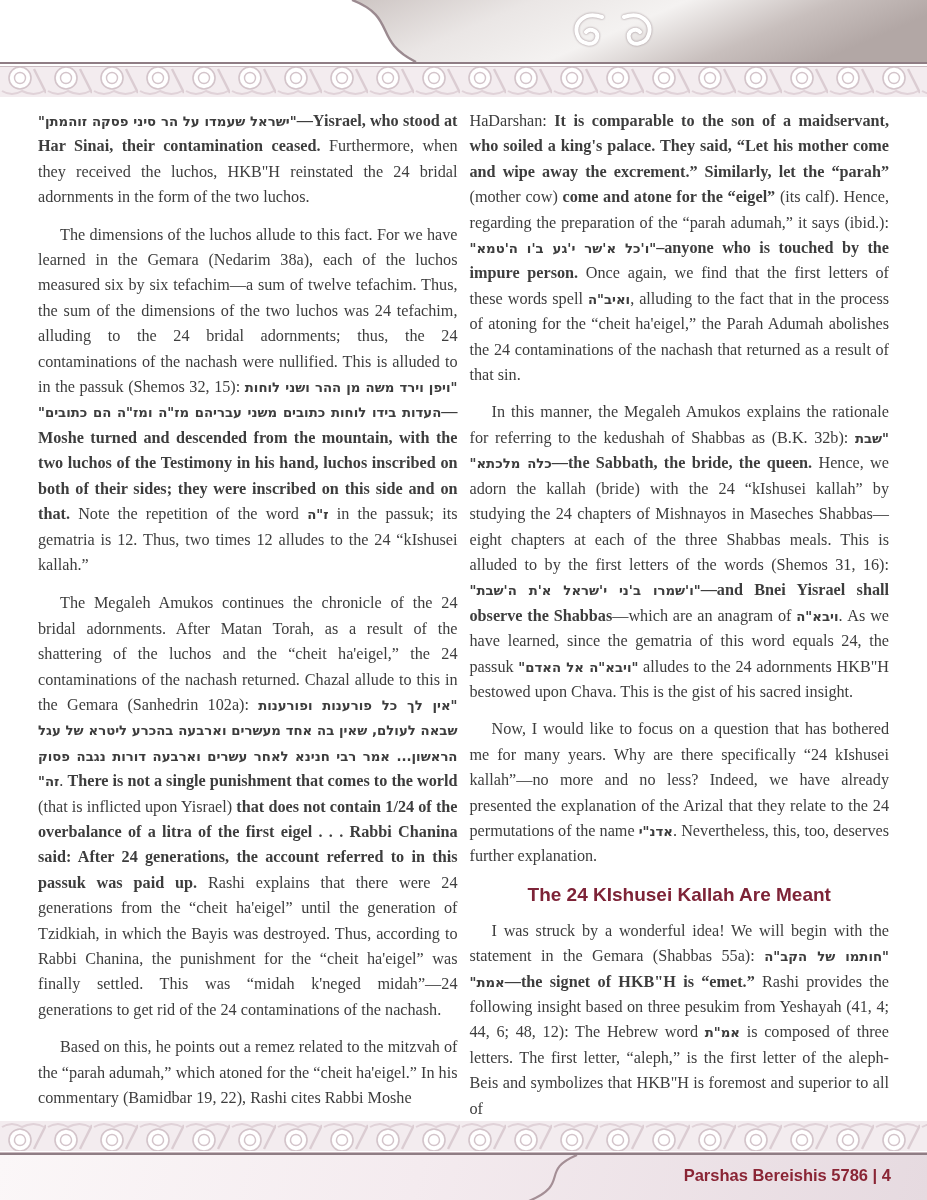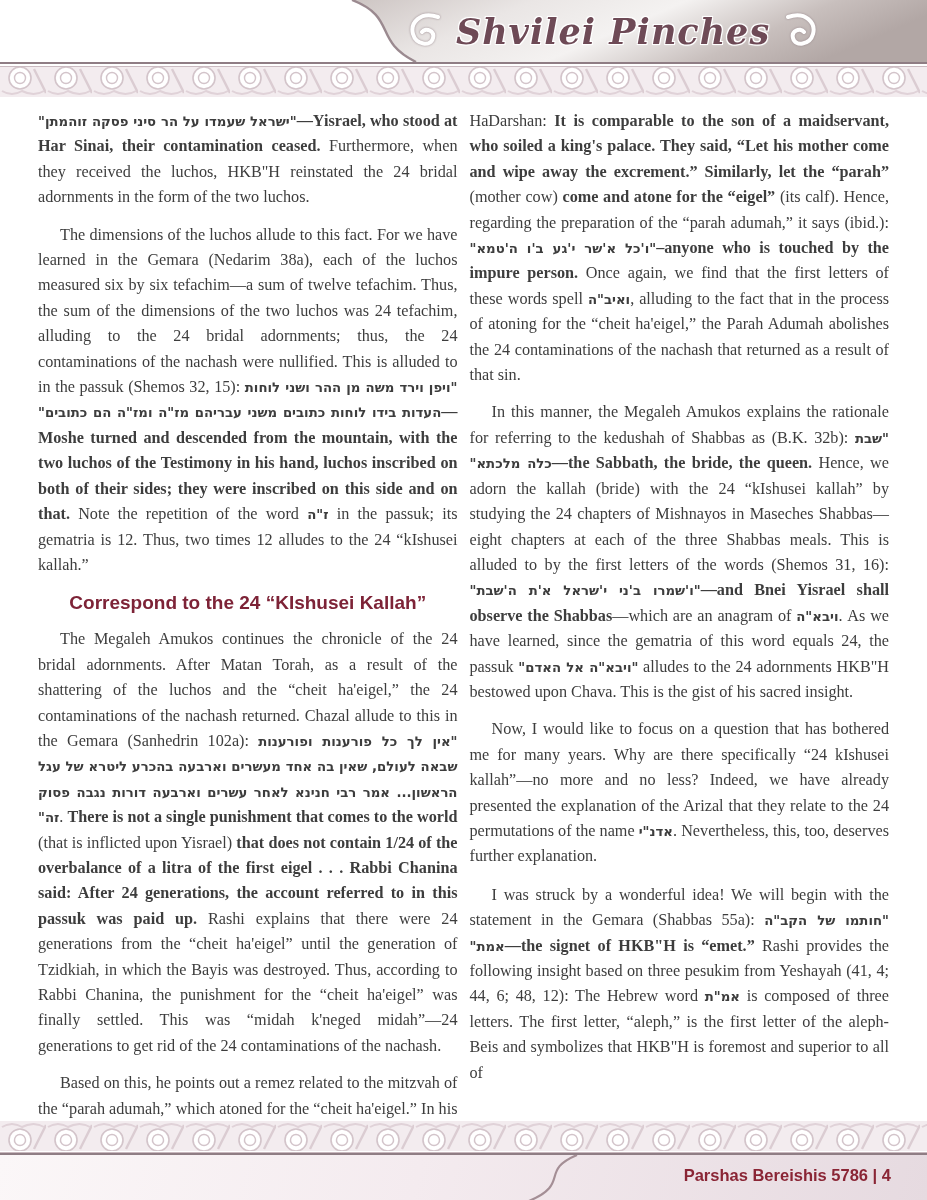--- a/index.html
+++ b/index.html
@@ -73,21 +73,20 @@
           <stop offset="1" stop-color="#b2a7a5"></stop>
         </linearGradient>
       </defs>
       <path d="M352,0 C398,18 372,40 416,62 L927,62 L927,0 Z" fill="url(#bandGrad)"></path>
       <path d="M352,0 C398,18 372,40 416,62" fill="none" stroke="#9b8a90" stroke-width="2.4"></path>
     </svg>
     <div class="title-wrap">
       <svg class="orn" width="34" height="40" viewBox="0 0 34 40">
         <path d="M30 6 C12 0 2 12 5 23 C8 34 23 36 25 27 C27 20 18 16 14 21" fill="none" stroke="#ffffff" stroke-width="4" stroke-linecap="round"></path>
       </svg>
-      <span class="masthead">Shvilei Pinches</span>
       <svg class="orn" width="34" height="40" viewBox="0 0 34 40" style="transform:scaleX(-1)">
         <path d="M30 6 C12 0 2 12 5 23 C8 34 23 36 25 27 C27 20 18 16 14 21" fill="none" stroke="#ffffff" stroke-width="4" stroke-linecap="round"></path>
       </svg>
     </div>
   </div>
 
   <div class="sep-top"></div>
 
   <div class="lace">
     <svg width="927" height="30">
@@ -102,30 +101,30 @@
       </defs>
       <rect width="927" height="30" fill="url(#lacePat)"></rect>
     </svg>
   </div>
 
   <div class="main">
     <div class="col">
         <p><span class="he b" dir="rtl">"ישראל שעמדו על הר סיני פסקה זוהמתן"</span><span class="b">—Yisrael, who stood at Har Sinai, their contamination ceased.</span><span>  Furthermore, when they received the luchos, HKB"H reinstated the 24 bridal adornments in the form of the two luchos.</span></p>
         <p class="ind"><span>The dimensions of the luchos allude to this fact.  For we have learned in the Gemara (Nedarim 38a), each of the luchos measured six by six tefachim—a sum of twelve tefachim.  Thus, the sum of the dimensions of the two luchos was 24 tefachim, alluding to the 24 bridal adornments; thus, the 24 contaminations of the nachash were nullified.  This is alluded to in the passuk (Shemos 32, 15): </span><span class="he b" dir="rtl">"ויפן וירד משה מן ההר ושני לוחות העדות בידו לוחות כתובים משני עבריהם מז"ה ומז"ה הם כתובים"</span><span class="b">—Moshe turned and descended from the mountain, with the two luchos of the Testimony in his hand, luchos inscribed on both of their sides; they were inscribed on this side and on that.</span><span>  Note the repetition of the word </span><span class="he b" dir="rtl">ז"ה</span><span> in the passuk; its gematria is 12.  Thus, two times 12 alludes to the 24 “kIshusei kallah.”</span></p>
         <h2>
-          <div>Correspond to the 24 “KIshusei Kallah”</div>
         </h2>
         <p class="ind"><span>The Megaleh Amukos continues the chronicle of the 24 bridal adornments.  After Matan Torah, as a result of the shattering of the luchos and the “cheit ha'eigel,” the 24 contaminations of the nachash returned.  Chazal allude to this in the Gemara (Sanhedrin 102a): </span><span class="he b" dir="rtl">"אין לך כל פורענות ופורענות שבאה לעולם, שאין בה אחד מעשרים וארבעה בהכרע ליטרא של עגל הראשון... אמר רבי חנינא לאחר עשרים וארבעה דורות נגבה פסוק זה"</span><span>.  </span><span class="b">There is not a single punishment that comes to the world </span><span>(that is inflicted upon Yisrael) </span><span class="b">that does not contain 1/24 of the overbalance of a litra of the first eigel . . . Rabbi Chanina said: After 24 generations, the account referred to in this passuk was paid up.</span><span>  Rashi explains that there were 24 generations from the “cheit ha'eigel” until the generation of Tzidkiah, in which the Bayis was destroyed.  Thus, according to Rabbi Chanina, the punishment for the “cheit ha'eigel” was finally settled.  This was “midah k'neged midah”—24 generations to get rid of the 24 contaminations of the nachash.</span></p>
         <p class="ind"><span>Based on this, he points out a remez related to the mitzvah of the “parah adumah,” which atoned for the “cheit ha'eigel.” In his commentary (Bamidbar 19, 22), Rashi cites Rabbi Moshe</span></p>
       </div>
     <div class="col">
         <p><span>HaDarshan: </span><span class="b">It is comparable to the son of a maidservant, who soiled a king's palace.  They said, “Let his mother come and wipe away the excrement.”  Similarly, let the “parah” </span><span>(mother cow) </span><span class="b">come and atone for the “eigel” </span><span>(its calf).  Hence, regarding the preparation of the “parah adumah,” it says (ibid.): </span><span class="he b" dir="rtl">"ו'כל א'שר י'גע ב'ו ה'טמא"</span><span class="b">–anyone who is touched by the impure person.</span><span>  Once again, we find that the first letters of these words spell </span><span class="he b" dir="rtl">ואיב"ה</span><span>, alluding to the fact that in the process of atoning for the “cheit ha'eigel,” the Parah Adumah abolishes the 24 contaminations of the nachash that returned as a result of that sin.</span></p>
         <p class="ind"><span>In this manner, the Megaleh Amukos explains the rationale for referring to the kedushah of Shabbas as (B.K. 32b): </span><span class="he b" dir="rtl">"שבת כלה מלכתא"</span><span class="b">—the Sabbath, the bride, the queen.</span><span>  Hence, we adorn the kallah (bride) with the 24 “kIshusei kallah” by studying the 24 chapters of Mishnayos in Maseches Shabbas—eight chapters at each of the three Shabbas meals.  This is alluded to by the first letters of the words (Shemos 31, 16): </span><span class="he b" dir="rtl">"ו'שמרו ב'ני י'שראל א'ת ה'שבת"</span><span class="b">—and Bnei Yisrael shall observe the Shabbas</span><span>—which are an anagram of </span><span class="he b" dir="rtl">ויבא"ה</span><span>.  As we have learned, since the gematria of this word equals 24, the passuk </span><span class="he b" dir="rtl">"ויבא"ה אל האדם"</span><span> alludes to the 24 adornments HKB"H bestowed upon Chava. This is the gist of his sacred insight.</span></p>
         <p class="ind"><span>Now, I would like to focus on a question that has bothered me for many years.  Why are there specifically “24 kIshusei kallah”—no more and no less?  Indeed, we have already presented the explanation of the Arizal that they relate to the 24 permutations of the name </span><span class="he b" dir="rtl">אדנ"י</span><span>.  Nevertheless, this, too, deserves further explanation.</span></p>
         <h2>
+          <div>The 24 KIshusei Kallah Are Meant</div>
         </h2>
         <p class="ind"><span>I was struck by a wonderful idea!  We will begin with the statement in the Gemara (Shabbas 55a): </span><span class="he b" dir="rtl">"חותמו של הקב"ה אמת"</span><span class="b">—the signet of HKB"H is “emet.”</span><span>  Rashi provides the following insight based on three pesukim from Yeshayah (41, 4; 44, 6; 48, 12): The Hebrew word </span><span class="he b" dir="rtl">אמ"ת</span><span> is composed of three letters. The first letter, “aleph,” is the first letter of the aleph-Beis and symbolizes that HKB"H is foremost and superior to all of</span></p>
       </div>
   </div>
 
   <div class="lace flip">
     <svg width="927" height="30">
         <rect width="927" height="30" fill="url(#lacePat)"></rect>
       </svg>
   </div>

